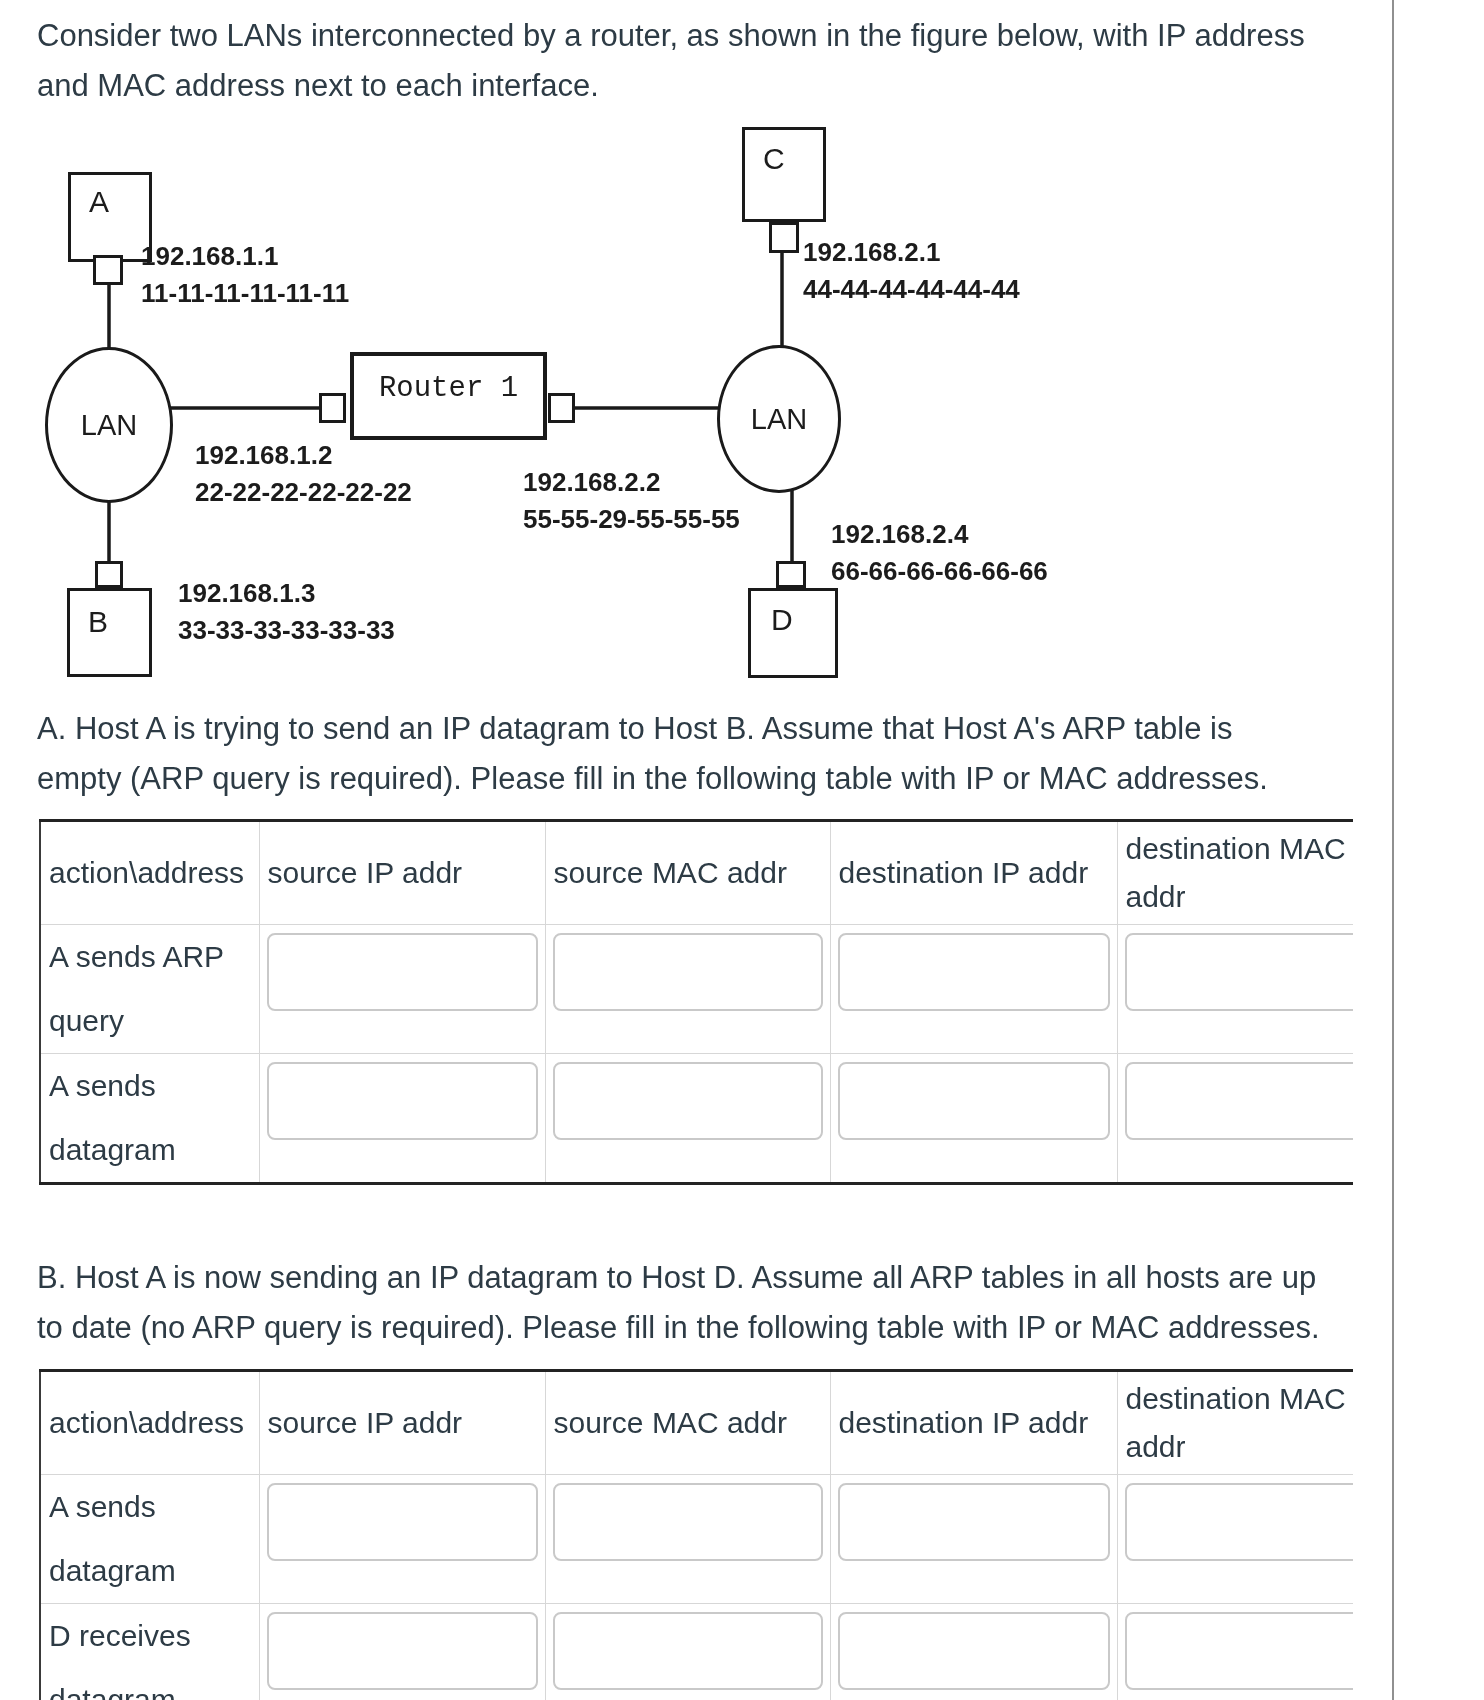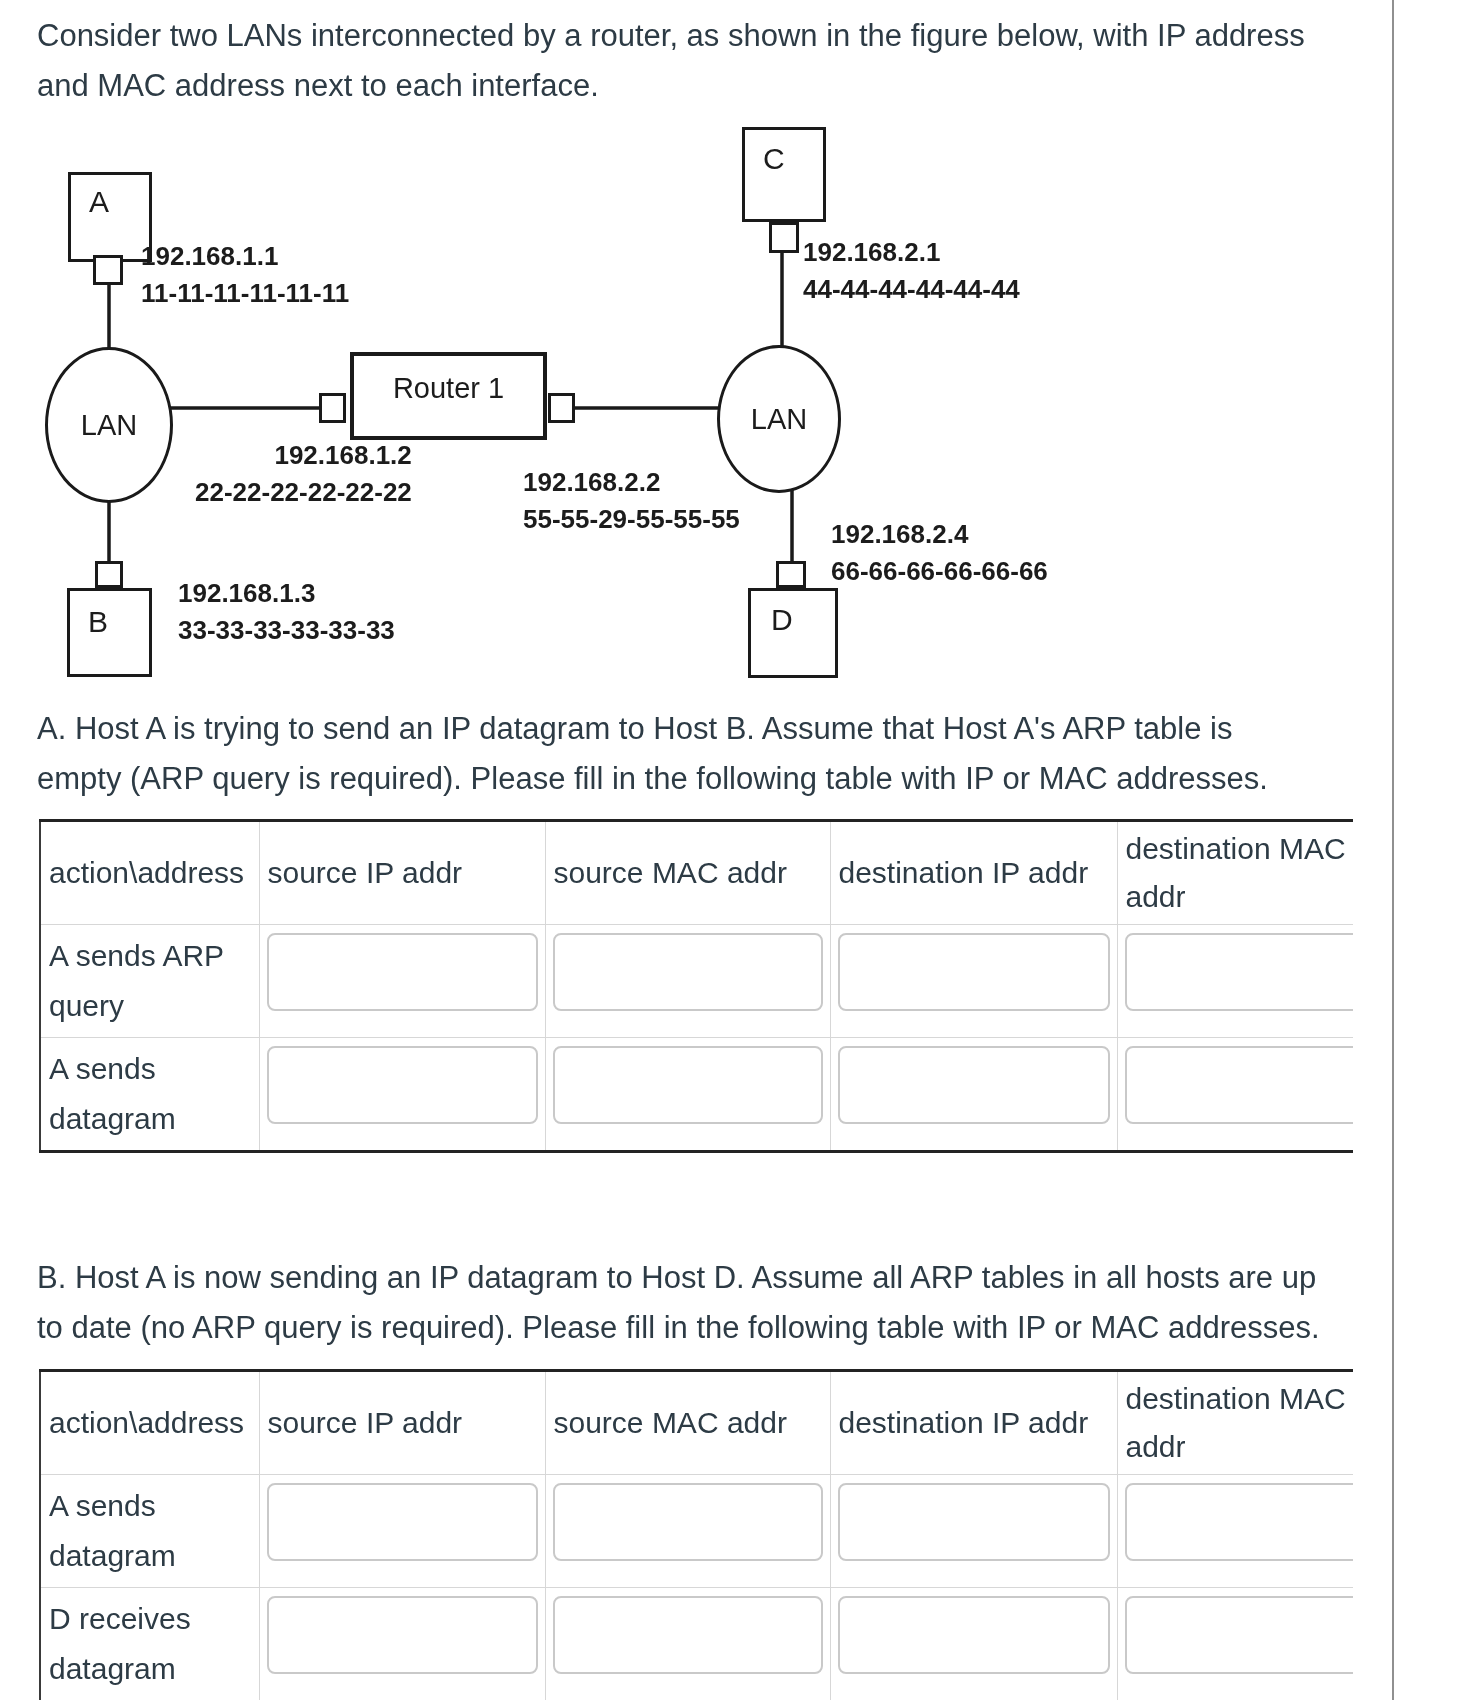--- a/index.html
+++ b/index.html
@@ -14,32 +14,32 @@
   
   .diagram{position:absolute;left:0;top:0;width:1484px;height:770px;}
   .dsvg{position:absolute;left:0;top:0;z-index:1;}
   .shape{position:absolute;background:#fff;border:3px solid #1a1a1a;box-sizing:border-box;z-index:2;}
   .hostbox{font-size:30px;color:#1c1c1c;}
   .hletter{position:absolute;}
   .iface{position:absolute;background:#fff;border:3px solid #1a1a1a;box-sizing:border-box;z-index:3;}
   .lan{border-radius:50%;display:flex;align-items:center;justify-content:center;
        font-size:29px;color:#1c1c1c;}
   .routerbox{border-width:4px;display:flex;align-items:center;justify-content:center;
-       padding-bottom:16px;font-size:29px;color:#1c1c1c;}
+       padding-bottom:16px;font-size:29px;color:#1c1c1c;font-family:Liberation Mono, monospace;}
   .netlabel{position:absolute;z-index:4;font-size:26px;font-weight:600;line-height:37px;color:#1c1c1c;white-space:nowrap;}
 
   
   .qtable-clip{position:absolute;left:39px;width:1314px;overflow:hidden;}
   table.qtable{border-collapse:collapse;table-layout:fixed;width:1362px;
      border-top:3px solid #232323;border-bottom:3px solid #232323;border-left:2px solid #3a3a3a;
      font-size:30px;color:#2d3b45;}
   .qtable th,.qtable td{border-right:1px solid #d7d7d7;border-bottom:1px solid #d7d7d7;
      font-weight:400;text-align:left;padding:0 8px;vertical-align:middle;line-height:48px;}
   .qtable thead th{height:102px;}
-  .qtable td.label-cell{height:112px;line-height:50px;}
+  .qtable td.label-cell{height:112px;line-height:64px;}
   .qtable td.answer-cell{vertical-align:top;padding:8px 7px 0 7px;}
   .answer-box{display:block;width:100%;box-sizing:border-box;height:78px;
      border:2px solid #c9c9c9;border-radius:8px;background:#fff;outline:none;
      font-family:"Liberation Sans", sans-serif;font-size:26px;color:#2d3b45;padding:0 10px;}
 </style>
 </head>
 <body>
 
 <div class="page">
 
@@ -104,21 +104,21 @@
 
     <div class="shape hostbox" style="left:748px;top:588px;width:90px;height:90px;">
       <span class="hletter" style="left:20px;top:12px;">D</span>
     </div>
     <div class="iface" style="left:776px;top:561px;width:30px;height:27px;"></div>
     <div class="netlabel" style="left:831px;top:516px;">
       <span class="pline">192.168.2.4</span>
       <span class="pline">66-66-66-66-66-66</span>
     </div>
 
-    <div class="netlabel" style="left:195px;top:437px;text-align:right;">
+    <div class="netlabel" style="left:195px;top:437px;">
       <span class="pline">192.168.1.2</span>
       <span class="pline">22-22-22-22-22-22</span>
     </div>
     <div class="netlabel" style="left:523px;top:464px;">
       <span class="pline">192.168.2.2</span>
       <span class="pline">55-55-29-55-55-55</span>
     </div>
   </div>
 
   <div class="para" style="top:704px;">

